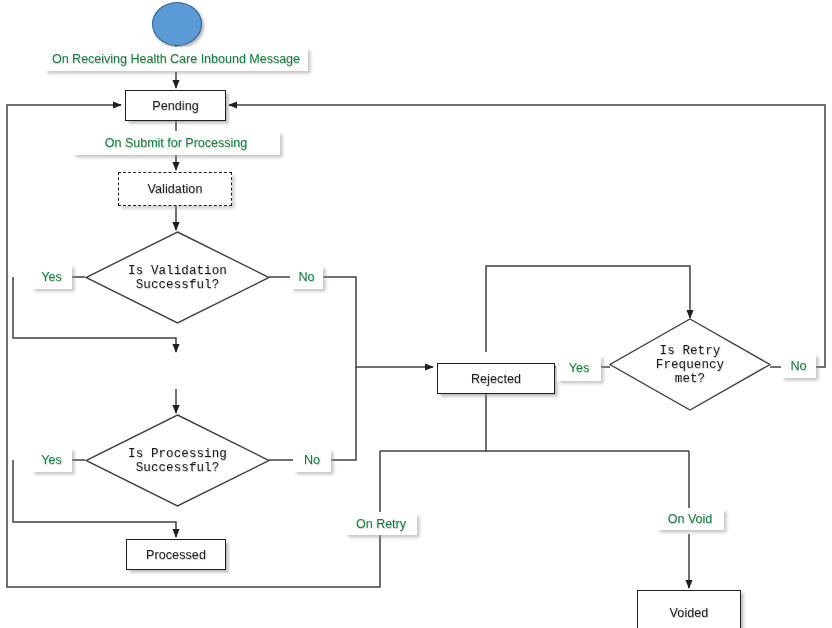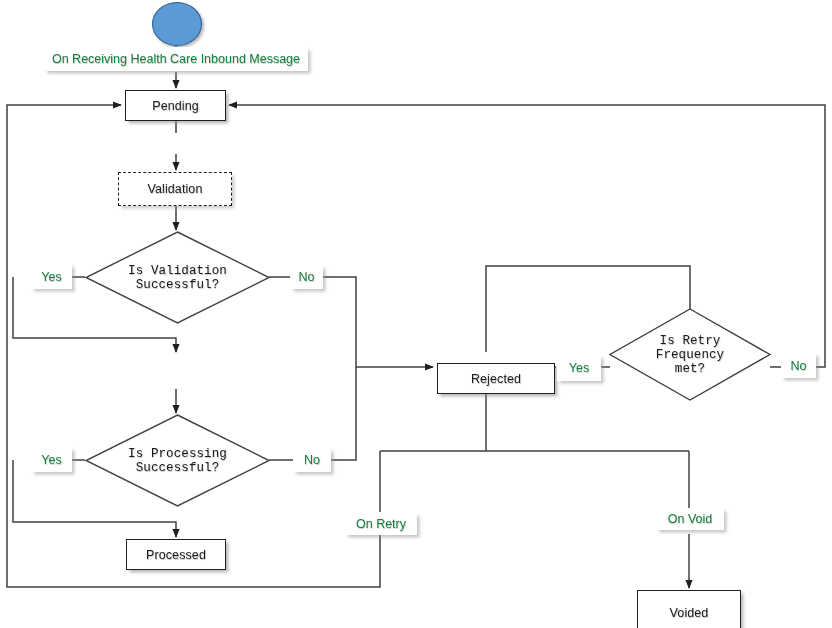--- a/index.html
+++ b/index.html
@@ -162,20 +162,21 @@
   </svg>
 
   <div class="start-node" style="left:152px; top:2px; width:48px; height:42px;"></div>
 
   <div class="edge-label" style="left:44px; top:47px; width:264px; height:24px;">On Receiving Health Care Inbound  Message</div>
 
   <div class="state-box" style="left:125px; top:90px; width:101px; height:31px;">
     <span class="node-label">Pending</span>
   </div>
 
+  <div class="edge-label" style="left:72px; top:131px; width:208px; height:24px;">On Submit for Processing</div>
 
   <div class="state-box dashed" style="left:118px; top:172px; width:114px; height:34px;">
     <span class="node-label">Validation</span>
   </div>
 
   <div class="decision" style="left:85px; top:231px; width:185px; height:93px;">
     <svg class="diamond-shape" viewBox="0 0 185 93" preserveAspectRatio="none">
       <polygon points="92.5,1 184,46.5 92.5,92 1,46.5" fill="#ffffff" stroke="#404040" stroke-width="1.4"></polygon>
     </svg>
     <div class="decision-text">
@@ -206,21 +207,21 @@
   <div class="state-box" style="left:126px; top:539px; width:100px; height:31px;">
     <span class="node-label">Processed</span>
   </div>
 
   <div class="state-box" style="left:437px; top:363px; width:118px; height:31px;">
     <span class="node-label">Rejected</span>
   </div>
 
   <div class="edge-label" style="left:557px; top:355px; width:44px; height:26px;">Yes</div>
 
-  <div class="decision" style="left:609px; top:308px; width:162px; height:93px;">
+  <div class="decision" style="left:609px; top:318px; width:162px; height:93px;">
     <svg class="diamond-shape" viewBox="0 0 162 93" preserveAspectRatio="none">
       <polygon points="81,1 161,46.5 81,92 1,46.5" fill="#ffffff" stroke="#404040" stroke-width="1.4"></polygon>
     </svg>
     <div class="decision-text">
       <span class="node-label">Is Retry
 Frequency
 met?</span>
     </div>
   </div>
 

